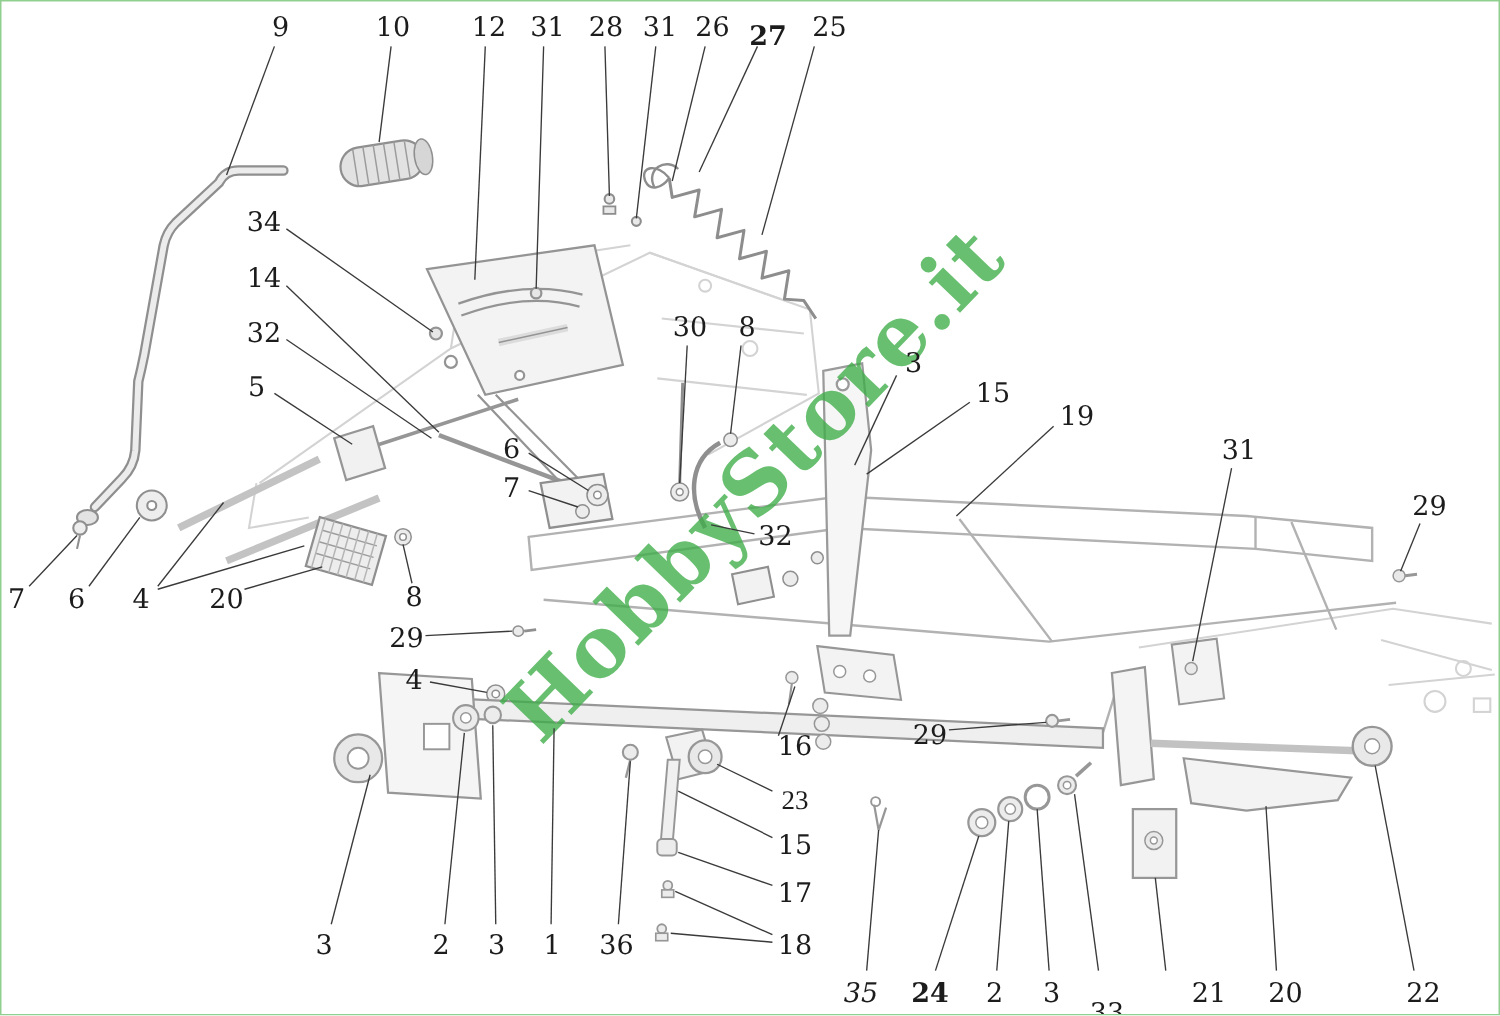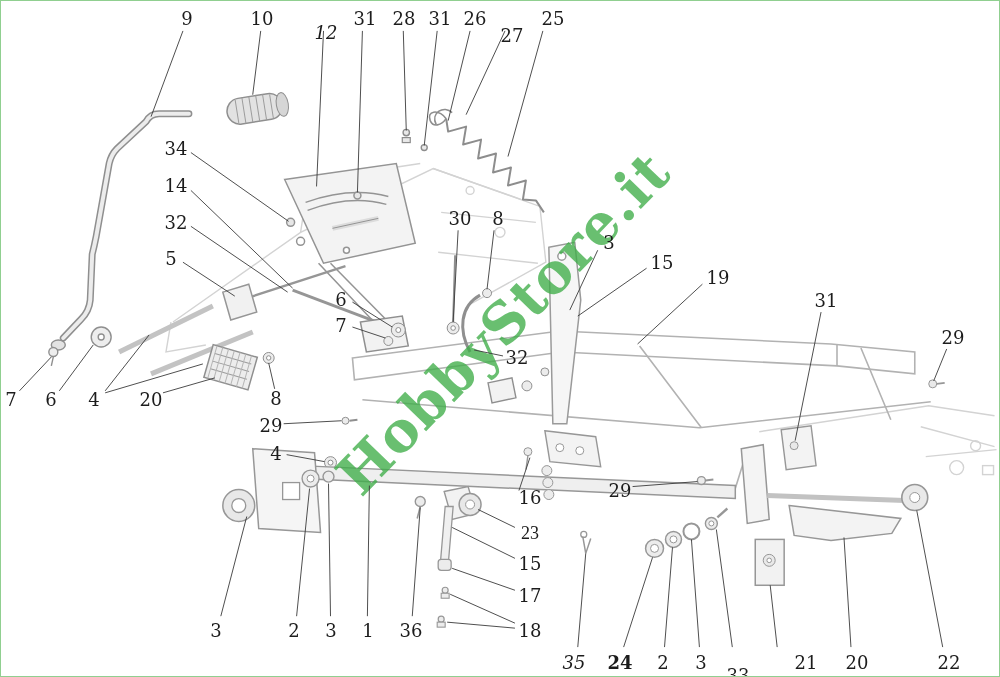--- a/index.html
+++ b/index.html
@@ -246,26 +246,26 @@
       <line x1="700" y1="648" x2="692" y2="540" class="leader"></line>
       <line x1="733" y1="648" x2="717" y2="530" class="leader"></line>
       <line x1="778" y1="648" x2="771" y2="586" class="leader"></line>
       <line x1="852" y1="648" x2="845" y2="538" class="leader"></line>
       <line x1="944" y1="648" x2="918" y2="511" class="leader"></line>
     </svg>
 
   <div id="callouts">
       <span class="callout" style="left: 186px; top: 18px;">9</span>
       <span class="callout" style="left: 261px; top: 18px;">10</span>
-      <span class="callout" style="left: 325px; top: 32px; font-style: italic;">12</span>
+      <span class="callout" style="left: 325px; top: 18px;">12</span>
       <span class="callout" style="left: 364px; top: 18px;">31</span>
       <span class="callout" style="left: 403px; top: 18px;">28</span>
       <span class="callout" style="left: 439px; top: 18px;">31</span>
       <span class="callout" style="left: 474px; top: 18px;">26</span>
-      <span class="callout" style="left: 511px; top: 35px;">27</span>
+      <span class="callout" style="left: 511px; top: 24px; font-weight: bold;">27</span>
       <span class="callout" style="left: 552px; top: 18px;">25</span>
       <span class="callout" style="left: 175px; top: 148px;">34</span>
       <span class="callout" style="left: 175px; top: 185px;">14</span>
       <span class="callout" style="left: 175px; top: 222px;">32</span>
       <span class="callout" style="left: 170px; top: 258px;">5</span>
       <span class="callout" style="left: 340px; top: 299px;">6</span>
       <span class="callout" style="left: 340px; top: 325px;">7</span>
       <span class="callout" style="left: 10px; top: 399px;">7</span>
       <span class="callout" style="left: 50px; top: 399px;">6</span>
       <span class="callout" style="left: 93px; top: 399px;">4</span>

